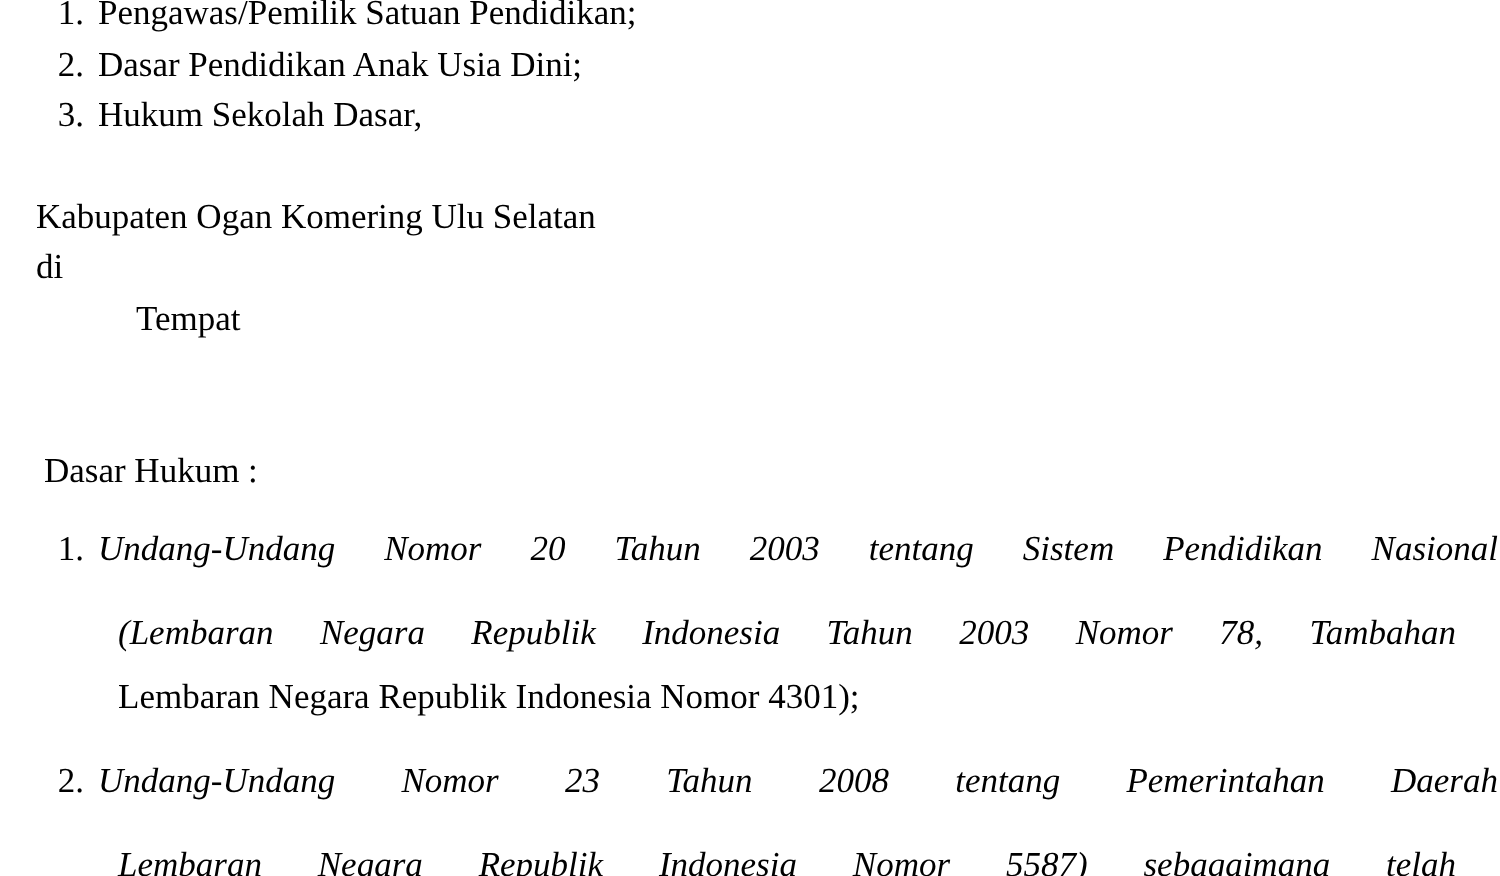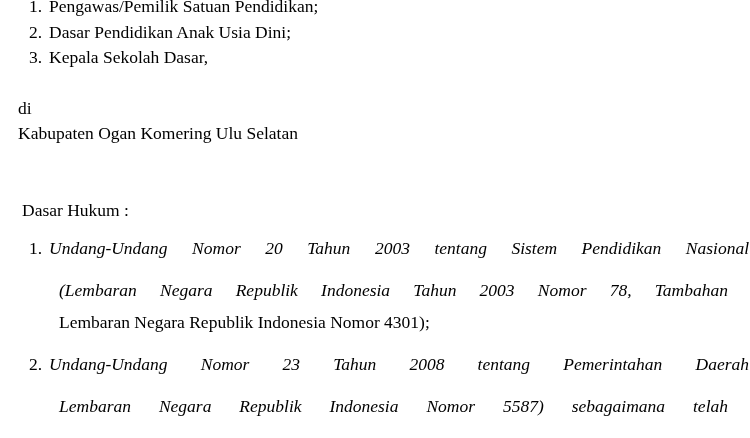--- a/index.html
+++ b/index.html
@@ -134,27 +134,28 @@
       <li class="li">
         <span class="num">1.</span>
         <span class="txt">Pengawas/Pemilik Satuan Pendidikan;</span>
       </li>
       <li class="li">
         <span class="num">2.</span>
         <span class="txt">Dasar Pendidikan Anak Usia Dini;</span>
       </li>
       <li class="li">
         <span class="num">3.</span>
-        <span class="txt">Kepala Sekolah Dasar,</span>
+        <span class="txt">Hukum Sekolah Dasar,</span>
       </li>
     </ul>
 
     <div class="addressee-block">
+      <span class="addressee-line">Kabupaten Ogan Komering Ulu Selatan</span>
       <span class="addressee-line">di</span>
-      <span class="addressee-line">Kabupaten Ogan Komering Ulu Selatan</span>
+      <span class="tempat">Tempat</span>
     </div>
 
     <div class="spacer"></div>
 
     <div class="section-title">Dasar Hukum :</div>
 
     <ul class="legal-list">
       <li class="legal-item">
         <span class="num">1.</span>
         <p class="legal-para first">

